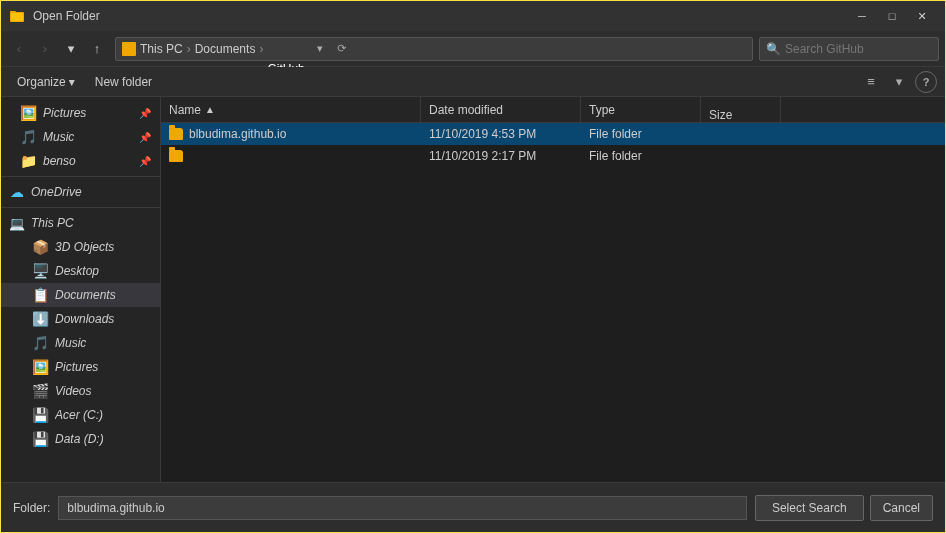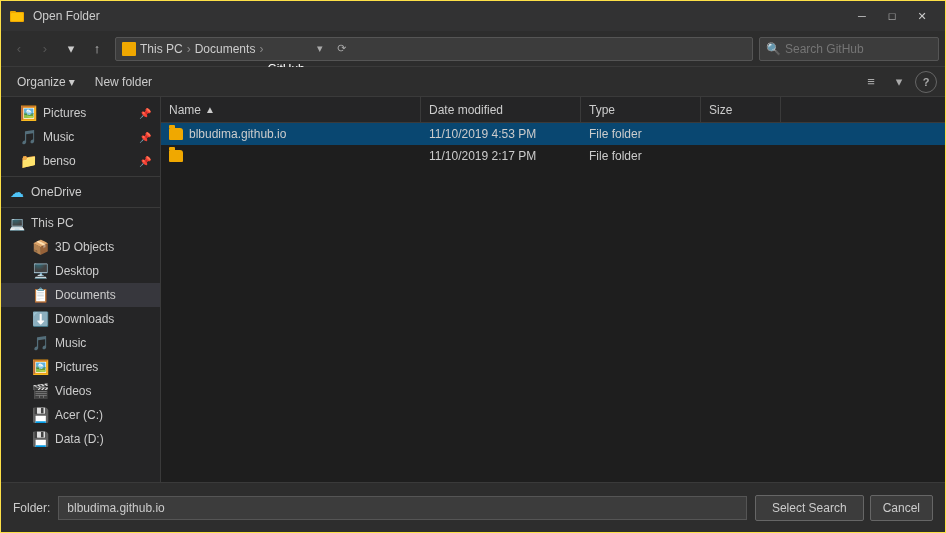--- a/index.html
+++ b/index.html
@@ -255,20 +255,21 @@
       align-items: center;
       justify-content: center;
       font-size: 14px;
     }
     .sidebar-item-label {
       font-size: 12px;
       color: #cccccc;
       flex: 1;
       overflow: hidden;
       text-overflow: ellipsis;
+      font-style: italic;
     }
     .sidebar-pin {
       font-size: 10px;
       color: #888;
       margin-left: auto;
     }
     .cloud-icon { color: #4fc3f7; font-size: 14px; }
     .pc-icon { color: #cccccc; font-size: 13px; }
     .folder-icon-blue { color: #4a9eff; font-size: 14px; }
     .folder-icon-yellow { color: #f0a800; font-size: 14px; }
@@ -309,21 +310,21 @@
       color: #cccccc;
       font-size: 12px;
       cursor: pointer;
       height: 100%;
       border-right: 1px solid #3a3a3a;
       user-select: none;
     }
     .col-name { width: 260px; }
     .col-date { width: 160px; }
     .col-type { width: 120px; text-align: right; }
-    .col-size { width: 80px; }
+    .col-size { width: 80px; align-items: flex-end; }
 
     .file-list {
       flex: 1;
       overflow-y: auto;
       overflow-x: hidden;
     }
     .file-list::-webkit-scrollbar { width: 8px; }
     .file-list::-webkit-scrollbar-track { background: #1e1e1e; }
     .file-list::-webkit-scrollbar-thumb { background: #555; border-radius: 4px; }
 

